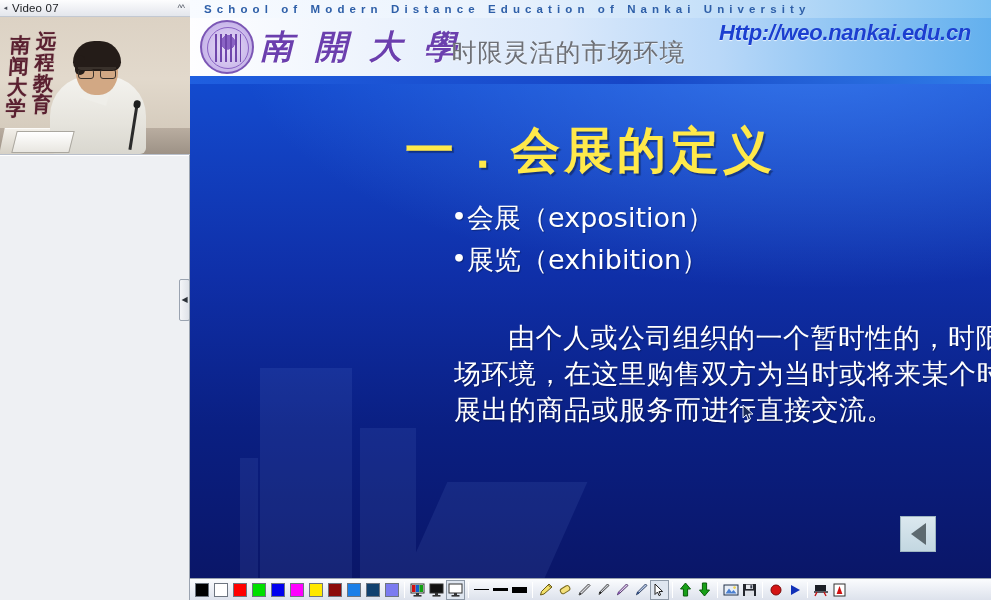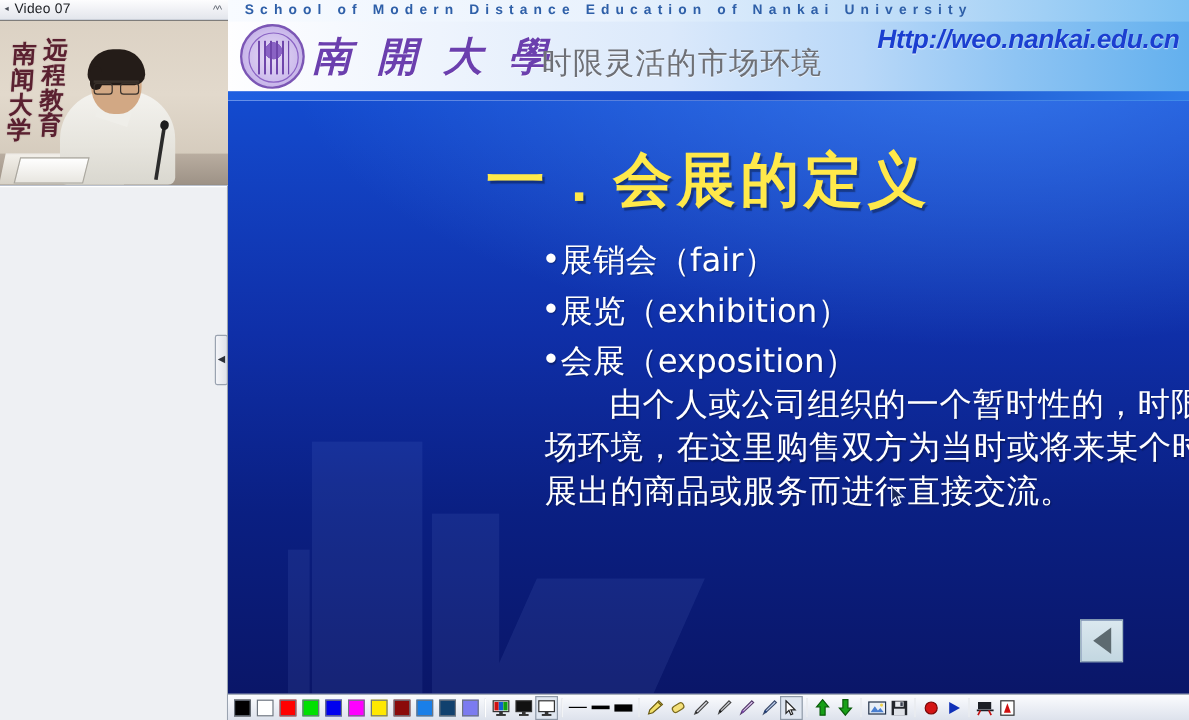--- a/index.html
+++ b/index.html
@@ -276,21 +276,21 @@
     font-size: 25px;
     color: #6e7076;
     letter-spacing: 1px;
     margin-left: -10px;
     margin-top: 10px;
     text-shadow: 0 1px 0 rgba(255,255,255,.6);
     white-space: nowrap;
   }
   .hdr-url {
     position: absolute;
-    right: 8px; top: 20px;
+    right: 20px; top: 20px;
     font-size: 22px;
     font-weight: bold;
     font-style: italic;
     color: #1b3fd0;
     letter-spacing: -.3px;
     text-shadow: 0 1px 1px rgba(255,255,255,.75);
     white-space: nowrap;
   }
   .hdr-strip {
     position: absolute; left: 0; bottom: 0;
@@ -458,27 +458,24 @@
         </div>
 
         <div class="hdr-url">Http://weo.nankai.edu.cn</div>
         <div class="hdr-strip"></div>
       </div>
 
       <div class="slide-title">一．会展的定义</div>
 
       <div class="bullets">
         <div class="bullet">
-          <b class="dot">•</b><span>展销会（fair）</span>
+          <b class="dot">•</b><span>会展（exposition）</span>
         </div>
         <div class="bullet">
           <b class="dot">•</b><span>展览（exhibition）</span>
-        </div>
-        <div class="bullet">
-          <b class="dot">•</b><span>会展（exposition）</span>
         </div>
       </div>
 
       <div class="para">由个人或公司组织的一个暂时性的，时限灵活的市场环境，在这里购售双方为当时或将来某个时间买卖所展出的商品或服务而进行直接交流。</div>
 
       <div class="nav-prev">
         <span class="tri"></span>
       </div>
 
       <svg class="cursor" viewBox="0 0 14 18">

